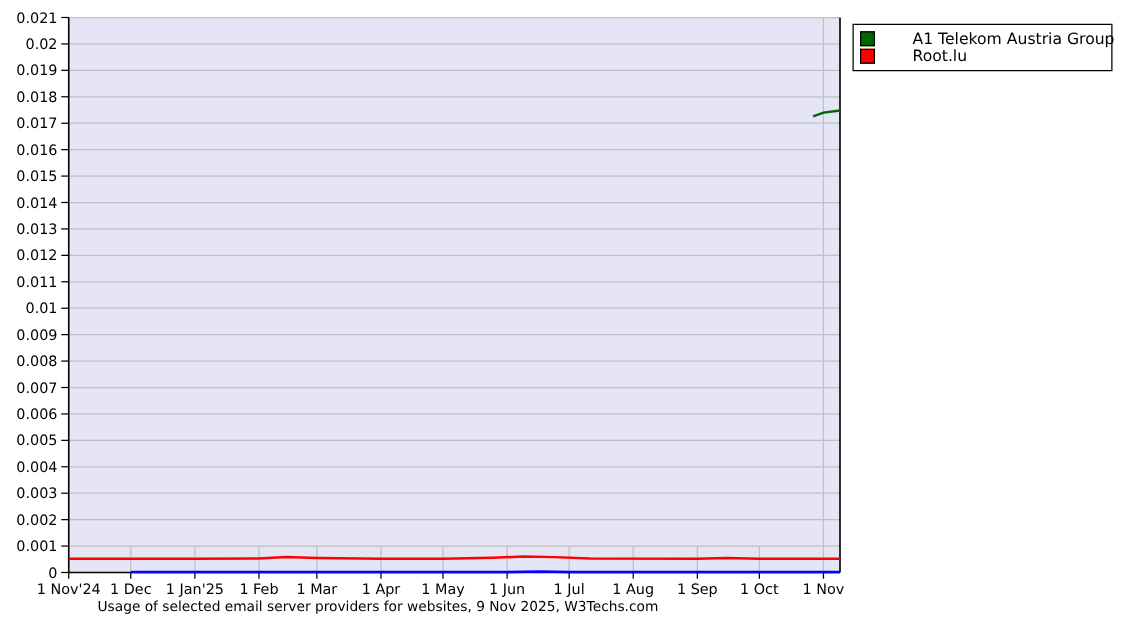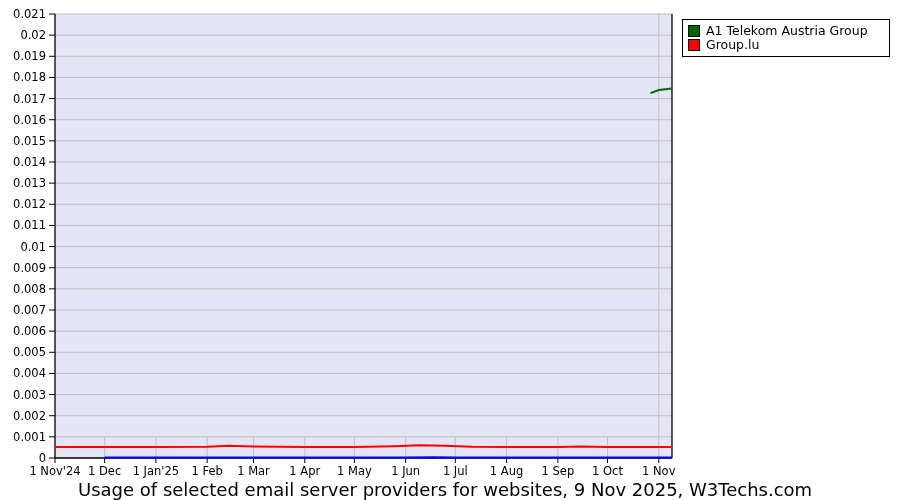--- a/index.html
+++ b/index.html
@@ -1,25 +1,25 @@
 <!DOCTYPE html>
 <html><head>
 <meta charset="utf-8">
 <style>
   html,body{margin:0;padding:0;background:#fff;}
   #app{position:relative;width:900px;height:500px;background:#fff;
        font-family:"DejaVu Sans","Liberation Sans",sans-serif;overflow:hidden;}
   #chart-svg{position:absolute;left:0;top:0;}
   .legend{position:absolute;left:682px;top:19px;width:196px;background:#ffffff;
           border:1px solid #000;padding:3px 5px 4px 5px;}
-  .legend-row{display:flex;align-items:center;height:13px;margin:1px 0;}
+  .legend-row{display:flex;align-items:center;height:13px;margin:1px 0;gap:24px;}
   .swatch{display:inline-block;width:10px;height:10px;border:1px solid #000;
           margin-right:6px;flex:0 0 auto;}
   .legend-label{font-size:12.5px;color:#000;white-space:nowrap;line-height:13px;}
-  .chart-title{position:absolute;left:78px;top:479px;font-size:18px;color:#000;
+  .chart-title{position:absolute;left:78px;top:479px;font-size:11px;color:#000;
                white-space:nowrap;}
 </style>
 </head>
 <body>
 
 <div id="app">
 
   <svg id="chart-svg" width="900" height="500">
       <rect x="55" y="14" width="617" height="444" fill="#e5e5f5"></rect>
       <line x1="49" y1="458" x2="55" y2="458" stroke="#000000" stroke-width="1"></line>
@@ -133,19 +133,19 @@
       <polyline points="104.6,457.6 405.7,457.6 432.1,457.2 455.3,457.6 672.0,457.6" fill="none" stroke="#0000ff" stroke-width="2"></polyline>
     </svg>
 
   <div class="legend">
     <div class="legend-row">
       <span class="swatch" style="background: rgb(0, 102, 0);"></span>
       <span class="legend-label">A1 Telekom Austria Group</span>
     </div>
     <div class="legend-row">
       <span class="swatch" style="background: rgb(255, 0, 0);"></span>
-      <span class="legend-label">Group.lu</span>
+      <span class="legend-label">Root.lu</span>
     </div>
   </div>
 
   <div class="chart-title">Usage of selected email server providers for websites, 9 Nov 2025, W3Techs.com</div>
 
 </div>
 
 </body></html>

